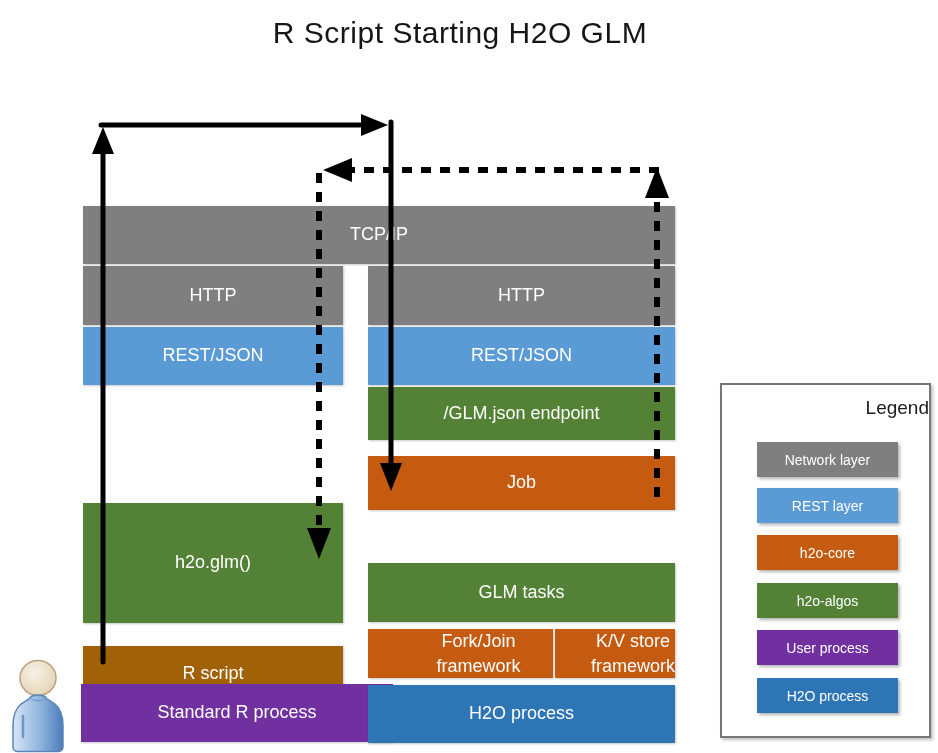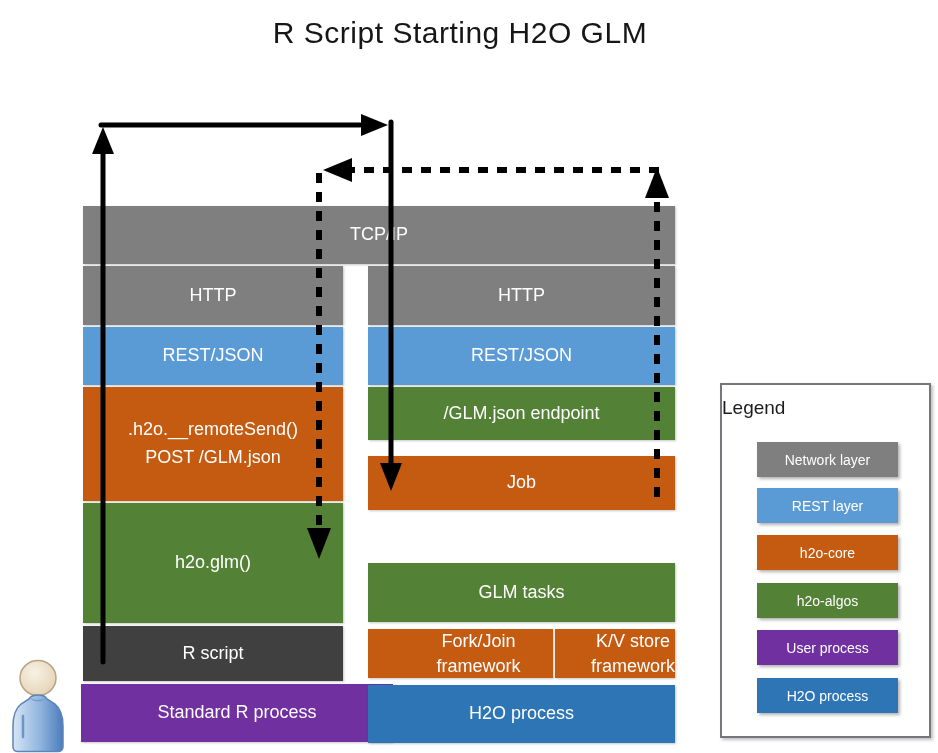--- a/index.html
+++ b/index.html
@@ -34,21 +34,21 @@
   #row-r7 .cell{flex:0 0 149px;display:flex;align-items:center;justify-content:center;
     white-space:pre-line;line-height:1.35;box-shadow:1px 1px 2px rgba(0,0,0,0.22);padding-left:36px;}
   #row-r7 .cell.right{flex:1 1 auto}
   #row-r8{left:368px;top:685px;width:307px;height:58px}
   
   #legend{
     position:absolute;left:720px;top:383px;width:211px;height:355px;box-sizing:border-box;
     background:#ffffff;border:2px solid #75777c;box-shadow:2px 2px 3px rgba(0,0,0,0.25);
   }
   #legend-title{
-    position:absolute;top:12px;left:0;width:100%;text-align:left;
+    position:absolute;top:12px;left:0;width:100%;text-align:right;
     font-size:19px;color:#1c1c1c;
   }
   .swatch{
     position:absolute;left:35px;width:141px;height:35px;
     display:flex;align-items:center;justify-content:center;
     color:#ffffff;font-size:14px;box-shadow:2px 2px 3px rgba(0,0,0,0.3);
   }
   #sw-0{top:57px} #sw-1{top:103px} #sw-2{top:150px}
   #sw-3{top:198px} #sw-4{top:245px} #sw-5{top:293px}
   
@@ -60,24 +60,22 @@
 <body>
 
 <div id="canvas">
 
   <div id="page-title">R Script Starting H2O GLM</div>
 
   <div class="box" id="row-tcp" style="background: rgb(127, 127, 127);">TCP/IP</div>
 
   <div class="box" id="row-l1" style="background: rgb(127, 127, 127);">HTTP</div>
   <div class="box" id="row-l2" style="background: rgb(91, 155, 213);">REST/JSON</div>
-  <div class="box" id="row-l3" style="background: rgb(197, 90, 17);">.h2o.__remoteSend()
-POST /GLM.json</div>
   <div class="box" id="row-l4" style="background: rgb(83, 129, 53);">h2o.glm()</div>
-  <div class="box" id="row-l5" style="background: #404040;">R script</div>
+  <div class="box" id="row-l5" style="background: #a16207; margin-top: 20px;">R script</div>
   <div class="box" id="row-l6" style="background: rgb(112, 48, 160);">Standard R process</div>
 
   <div class="box" id="row-r1" style="background: rgb(127, 127, 127);">HTTP</div>
   <div class="box" id="row-r2" style="background: rgb(91, 155, 213);">REST/JSON</div>
   <div class="box" id="row-r3" style="background: rgb(83, 129, 53);">/GLM.json endpoint</div>
   <div class="box" id="row-r4" style="background: rgb(197, 90, 17);">Job</div>
   <div class="box" id="row-r6" style="background: rgb(83, 129, 53);">GLM tasks</div>
   <div class="box" id="row-r7">
     <div class="cell" style="background: rgb(197, 90, 17);">Fork/Join
 framework</div>

